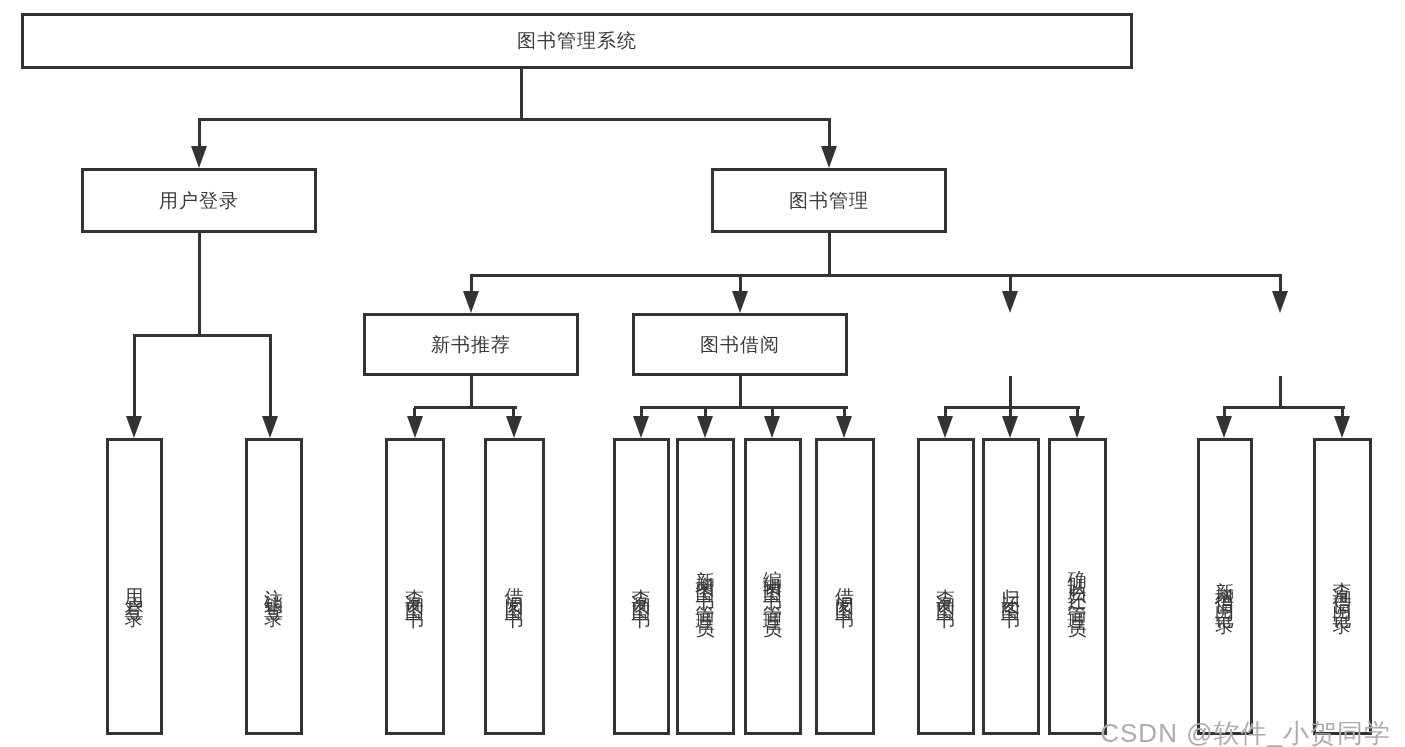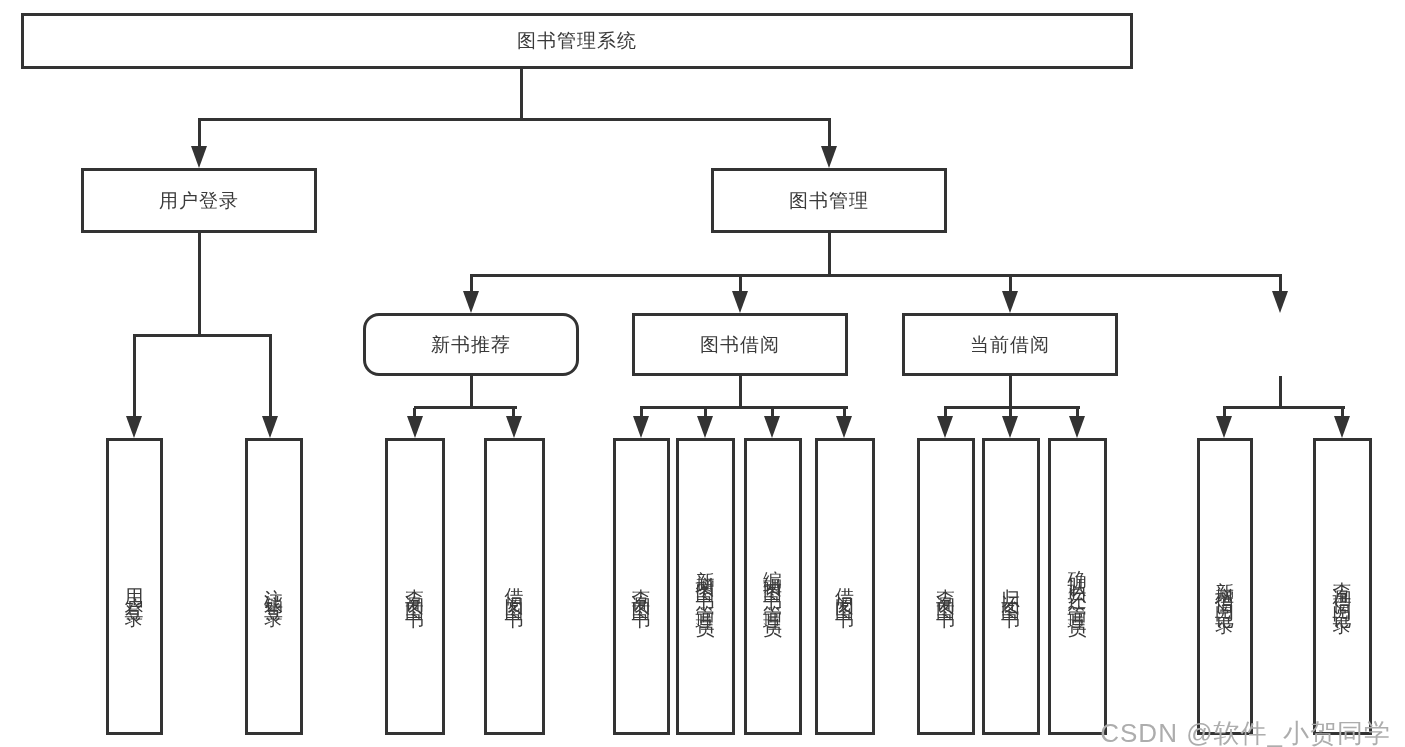--- a/index.html
+++ b/index.html
@@ -43,28 +43,25 @@
     <span>图书管理系统</span>
   </div>
 
   <div class="node" style="left:81px;top:168px;width:236px;height:65px;">
     <span>用户登录</span>
   </div>
   <div class="node" style="left:711px;top:168px;width:236px;height:65px;">
     <span>图书管理</span>
   </div>
 
-  <div class="node" style="left:363px;top:313px;width:216px;height:63px;border-radius:16px;">
+  <div class="node" style="left:363px;top:313px;width:216px;height:63px;">
     <span>新书推荐</span>
   </div>
   <div class="node" style="left:632px;top:313px;width:216px;height:63px;">
     <span>图书借阅</span>
-  </div>
-  <div class="node" style="left:902px;top:313px;width:216px;height:63px;">
-    <span>当前借阅</span>
   </div>
 
   <div class="leaf" style="left:106px;top:438px;width:57px;height:297px;">
     <span>用户登录</span>
   </div>
   <div class="leaf" style="left:245px;top:438px;width:58px;height:297px;">
     <span>注销登录</span>
   </div>
 
   <div class="leaf" style="left:385px;top:438px;width:60px;height:297px;">

